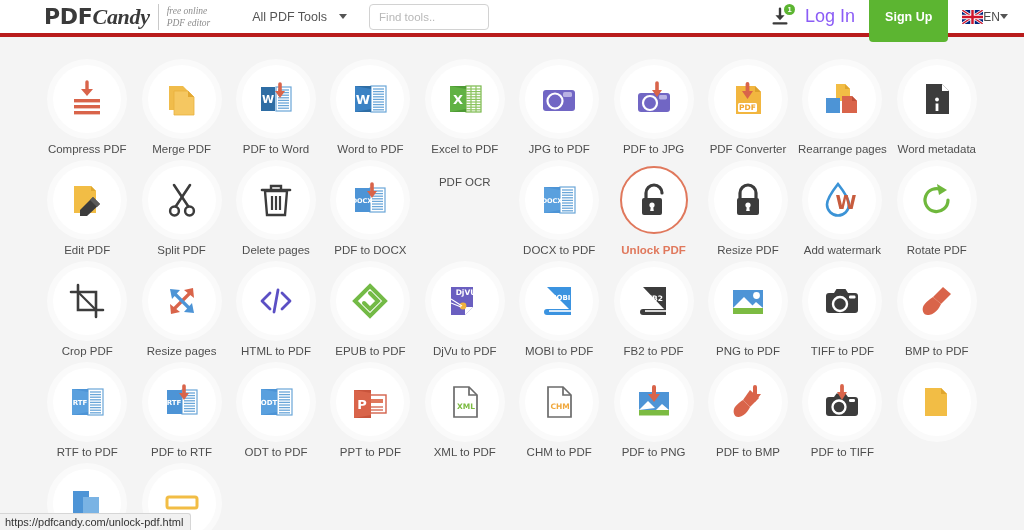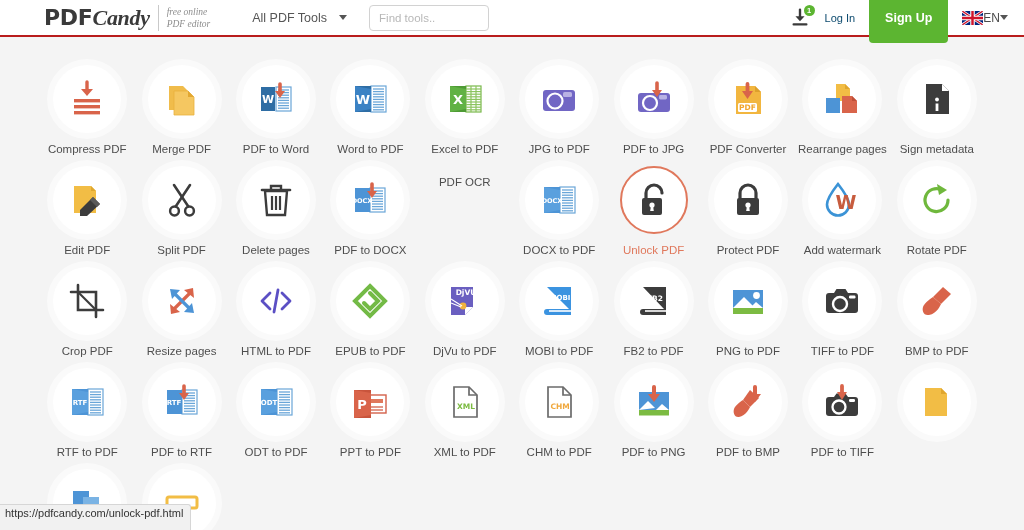--- a/index.html
+++ b/index.html
@@ -7,21 +7,21 @@
     width: 1024px; height: 530px;
     font-family: "Liberation Sans", sans-serif;
     background: #f4f4f4;
     overflow: hidden;
   }
 
   
   .header {
     height: 37px;
     background: #ffffff;
-    border-bottom: 2px solid #b91c1c;
+    border-bottom: 4px solid #b91c1c;
     display: flex;
     align-items: center;
     padding: 0 16px 0 44px;
     position: relative;
     z-index: 10;
   }
   .logo { display: flex; align-items: center; gap: 8px; }
   .logo-main {
     font-size: 22px; letter-spacing: -0.3px; color: #3a3a3a;
     font-family: "DejaVu Sans", sans-serif;
@@ -61,21 +61,21 @@
   .hdr-right { margin-left: auto; display: flex; align-items: center; gap: 14px; }
 
   .dl-wrap { position: relative; width: 22px; height: 22px; cursor: pointer; }
   .dl-badge {
     position: absolute; top: -2px; right: -4px;
     width: 11px; height: 11px; border-radius: 50%;
     background: #5cb531; color: #fff;
     font-size: 7.5px; line-height: 11px; text-align: center;
     font-weight: 700;
   }
-  .login { font-size: 11px; color: #0c4a6e; cursor: pointer; }
+  .login { font-size: 18px; color: #8b5cf6; cursor: pointer; }
   .signup {
     background: #5cb531; color: #fff;
     font-size: 12.5px; font-weight: 700;
     border: none; border-radius: 4px;
     padding: 18px 16px; cursor: pointer;
     font-family: "Liberation Sans", sans-serif;
   }
   .lang { display: flex; align-items: center; cursor: pointer; }
   .flag {
     width: 21px; height: 14px; border-radius: 1px;
@@ -106,32 +106,32 @@
   .tool.active .circle {
     border: 2px solid #e0785c;
     box-shadow: none;
   }
   .label {
     margin-top: 9px;
     font-size: 11.5px; color: #4e4e4e;
     text-align: center; line-height: 14px;
     white-space: nowrap;
   }
-  .tool.active .label { color: #e0785c; }
+  .tool.active .label { color: #e0785c; font-weight: bold; }
 
   .icon { width: 40px; height: 40px; display:block; }
 
   
   .statusbar {
     position: absolute; left: 0; bottom: 0;
     background: #f1f1f1;
     border: 1px solid #d6d6d6; border-left: none; border-bottom: none;
     border-top-right-radius: 3px;
     font-size: 11px; color: #333;
-    padding: 2px 7px 11px 5px;
+    padding: 2px 7px 2px 5px;
     font-family: "Liberation Sans", sans-serif;
     z-index: 20;
     margin-top: 28px;
   }
 </style>
 </head>
 <body>
 
 <div class="header">
 
@@ -343,21 +343,21 @@
       <div class="circle">
         <span>
           <svg class="icon" viewBox="0 0 40 40">
             <path d="M9 5 h16 l7 7 v23 h-23 z" fill="#3c3c3c"></path>
             <path d="M25 5 v7 h7 z" fill="#fff"></path>
             <circle cx="20" cy="20.5" r="1.9" fill="#fff"></circle>
             <path d="M18.6 24.5 h2.8 v7.5 h-2.8 z" fill="#fff"></path>
           </svg>
         </span>
       </div>
-      <div class="label">Sign metadata</div>
+      <div class="label">Word metadata</div>
     </div>
     <div class="tool">
       <div class="circle">
         <span>
           <svg class="icon" viewBox="0 0 40 40">
             <path d="M7 6 h17 l5 5 v22 h-22 z" fill="#f2bd45"></path>
             <path d="M24 6 v5 h5 z" fill="#dfa72f"></path>
             <path d="M26 17 L33 24 L20 36 L13 36 L13 30 Z" fill="#3c3c3c"></path>
             <path d="M26 17 L33 24 L30 27 L23 20 Z" fill="#5a5a5a"></path>
           </svg>
@@ -465,21 +465,21 @@
       <div class="circle">
         <span>
           <svg class="icon" viewBox="0 0 40 40">
             <path d="M12 18 V13 a8 8 0 0 1 16 0 v5" fill="none" stroke="#3c3c3c" stroke-width="3.2" stroke-linecap="round"></path>
             <rect x="9" y="18" width="22" height="17" rx="2" fill="#3c3c3c"></rect>
             <circle cx="20" cy="25" r="2.6" fill="#fff"></circle>
             <path d="M18.9 26 h2.2 l0.7 5 h-3.6 z" fill="#fff"></path>
           </svg>
         </span>
       </div>
-      <div class="label">Protect PDF</div>
+      <div class="label">Resize PDF</div>
     </div>
     <div class="tool">
       <div class="circle">
         <span>
           <svg class="icon" viewBox="0 0 40 40">
             <path d="M16 4 C16 4 5 18 5 24.5 A11 11 0 0 0 27 24.5 C27 18 16 4 16 4 Z" fill="none" stroke="#3b93d6" stroke-width="2.6"></path>
             <text x="24" y="29" font-size="19" font-weight="700" fill="#c75c3e" text-anchor="middle" font-family="DejaVu Sans">W</text>
           </svg>
         </span>
       </div>

